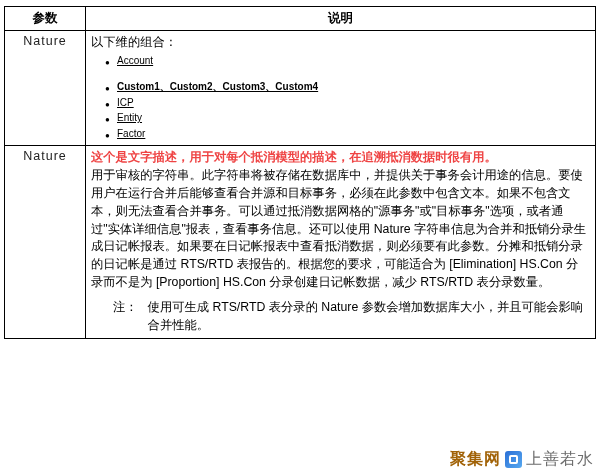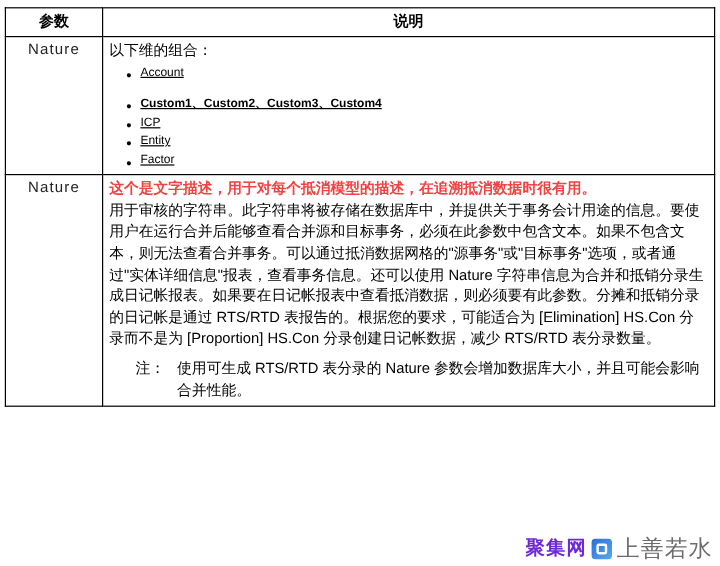--- a/index.html
+++ b/index.html
@@ -120,25 +120,25 @@
     top: 4px;
     width: 9px;
     height: 9px;
     border: 2px solid #ffffff;
     border-radius: 2px;
     box-sizing: border-box;
   }
   .wm-main {
     font-size: 16px;
     font-weight: bold;
-    color: #6d28d9;
+    color: #a16207;
     letter-spacing: 1px;
   }
   .wm-sub {
-    font-size: 19px;
+    font-size: 16px;
     color: #6d6d6d;
     letter-spacing: 1px;
   }
 </style>
 </head>
 <body>
 
 <div class="page">
 
   <table class="param-table">

